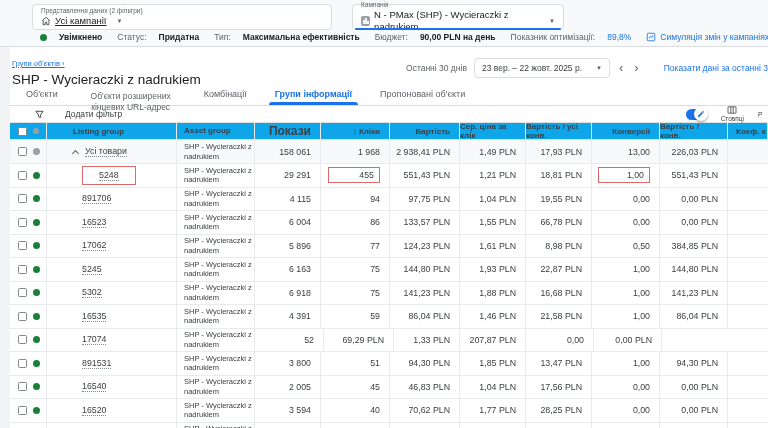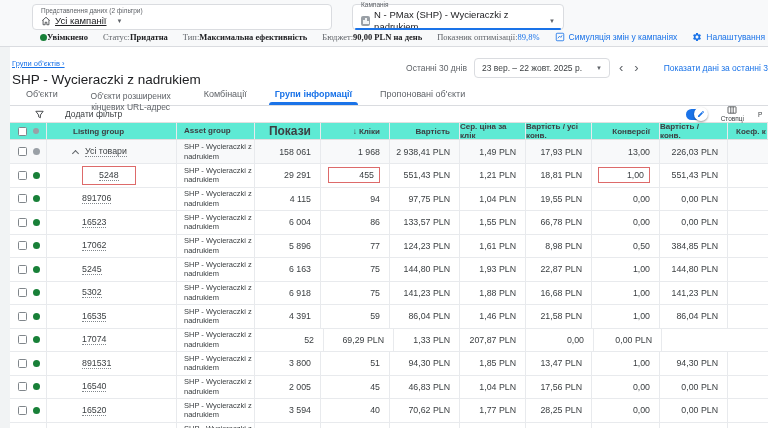--- a/index.html
+++ b/index.html
@@ -23,21 +23,21 @@
   .camp-icon::after{content:"";position:absolute;left:2px;top:2px;width:6px;height:6px;
                     background:linear-gradient(#f1f3f4 0 0) left bottom/2px 4px no-repeat,
                                linear-gradient(#f1f3f4 0 0) center bottom/2px 6px no-repeat,
                                linear-gradient(#f1f3f4 0 0) right bottom/2px 3px no-repeat;}
   .status-row{display:flex;align-items:center;gap:15px;padding-left:40px;height:14px;font-size:8.5px;
               color:#5f6368;white-space:nowrap;}
   .status-row b{color:#202124;font-weight:700;}
   .dot{display:inline-block;width:7px;height:7px;border-radius:50%;}
   .dot.green{background:#188038;}
   .dot.gray{background:#9aa0a6;}
-  .st-item{display:flex;align-items:center;gap:0;font-family:Liberation Serif, serif;}
+  .st-item{display:flex;align-items:center;gap:12px;}
   .blue{color:#1a73e8;}
   .st-link{color:#1a73e8;cursor:pointer;display:flex;align-items:center;gap:4px;font-weight:500;}
   .icon-svg{display:inline-block;vertical-align:middle;}
   
   .main{display:flex;height:381px;}
   .gutter{width:10px;background:#f1f3f4;flex:none;}
   .content{flex:1;background:#fff;overflow:hidden;position:relative;}
   .head-row{display:flex;justify-content:space-between;align-items:flex-start;padding:5px 0 0 2px;height:35px;}
   .breadcrumb{font-size:7.5px;color:#1a73e8;text-decoration:underline;cursor:pointer;display:inline-block;}
   .page-title{font-size:13.5px;font-weight:400;color:#202124;margin:2px 0 0 0;line-height:16px;}
@@ -62,21 +62,21 @@
   .toggle{width:21px;height:11px;background:#1a73e8;border-radius:6px;position:relative;cursor:pointer;}
   .toggle .knob{position:absolute;right:-1px;top:-1.5px;width:14px;height:14px;background:#fff;border-radius:50%;
                 box-shadow:0 1px 2px rgba(0,0,0,.4);display:flex;align-items:center;justify-content:center;}
   .stack-btn{display:flex;flex-direction:column;align-items:center;gap:1px;font-size:6.5px;color:#3c4043;cursor:pointer;}
   .partial-txt{font-size:6.5px;color:#3c4043;width:10px;overflow:hidden;}
   
   .tbl{width:100%;}
   .trow{display:flex;align-items:center;border-bottom:1px solid #e8eaed;height:23.5px;background:#fff;}
   .trow.summary{height:24px;background:#f8f9fa;}
   .thead{display:flex;align-items:center;height:18px;border-top:1px solid #e0e0e0;border-bottom:1px solid #e0e0e0;
-         font-weight:700;font-size:8px;color:#3c4043;background:#5eead4;}
+         font-weight:700;font-size:8px;color:#3c4043;background:#0ea5e9;}
   .cell{height:100%;display:flex;align-items:center;border-right:1px solid #e8eaed;overflow:hidden;}
   .thead .cell{border-right:1px solid #e8eaed;}
   .c-check{width:37px;flex:none;gap:6px;padding-left:8px;border-right:1px solid #e8eaed;}
   .c-listing{width:130px;flex:none;padding-left:26px;}
   .c-listing.child{padding-left:35px;}
   .c-asset{width:78px;flex:none;padding-left:7px;font-size:7.5px;line-height:1.25;color:#3c4043;}
   .num{justify-content:flex-end;padding-right:9px;font-size:8.8px;color:#3c4043;}
   .c-impr{width:66px;flex:none;}
   .c-clicks{width:69px;flex:none;}
   .c-cost{width:70px;flex:none;}

